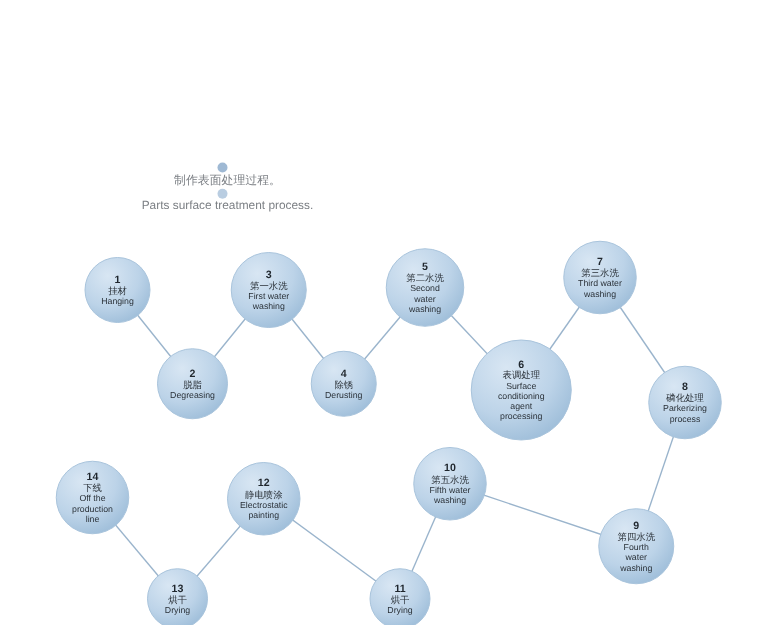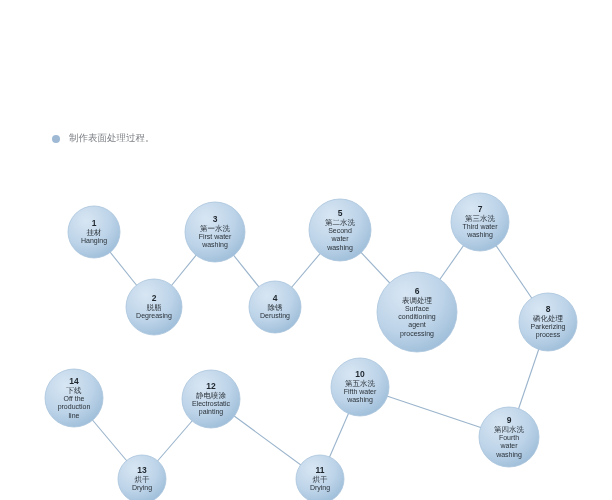--- a/index.html
+++ b/index.html
@@ -46,20 +46,21 @@
     position: absolute;
     left: 52px;
     top: 8px;
     width: 260px;
   }
   .legend-row {
     display: flex;
     align-items: center;
     height: 17px;
     margin-bottom: 4px;
+    flex-direction: column;
   }
   .legend-dot {
     width: 8px;
     height: 8px;
     border-radius: 50%;
     background: #9fb9d4;
     margin-right: 9px;
     flex: 0 0 auto;
   }
   .legend-dot.b {
@@ -95,20 +96,24 @@
 
 <div id="root">
 
 
   <div class="panel">
 
     <div class="legend">
       <div class="legend-row">
         <span class="legend-dot"></span>
         <span class="legend-text">制作表面处理过程。</span>
+      </div>
+      <div class="legend-row">
+        <span class="legend-dot b"></span>
+        <span class="legend-text">Parts surface treatment process.</span>
       </div>
     </div>
 
     <svg class="diagram" viewBox="0 0 612 378">
       <defs>
         <radialGradient id="nodeGrad" cx="35%" cy="28%" r="80%">
           <stop offset="0%" stop-color="#d8e6f3"></stop>
           <stop offset="60%" stop-color="#bcd3e8"></stop>
           <stop offset="100%" stop-color="#9cbcd8"></stop>
         </radialGradient>

